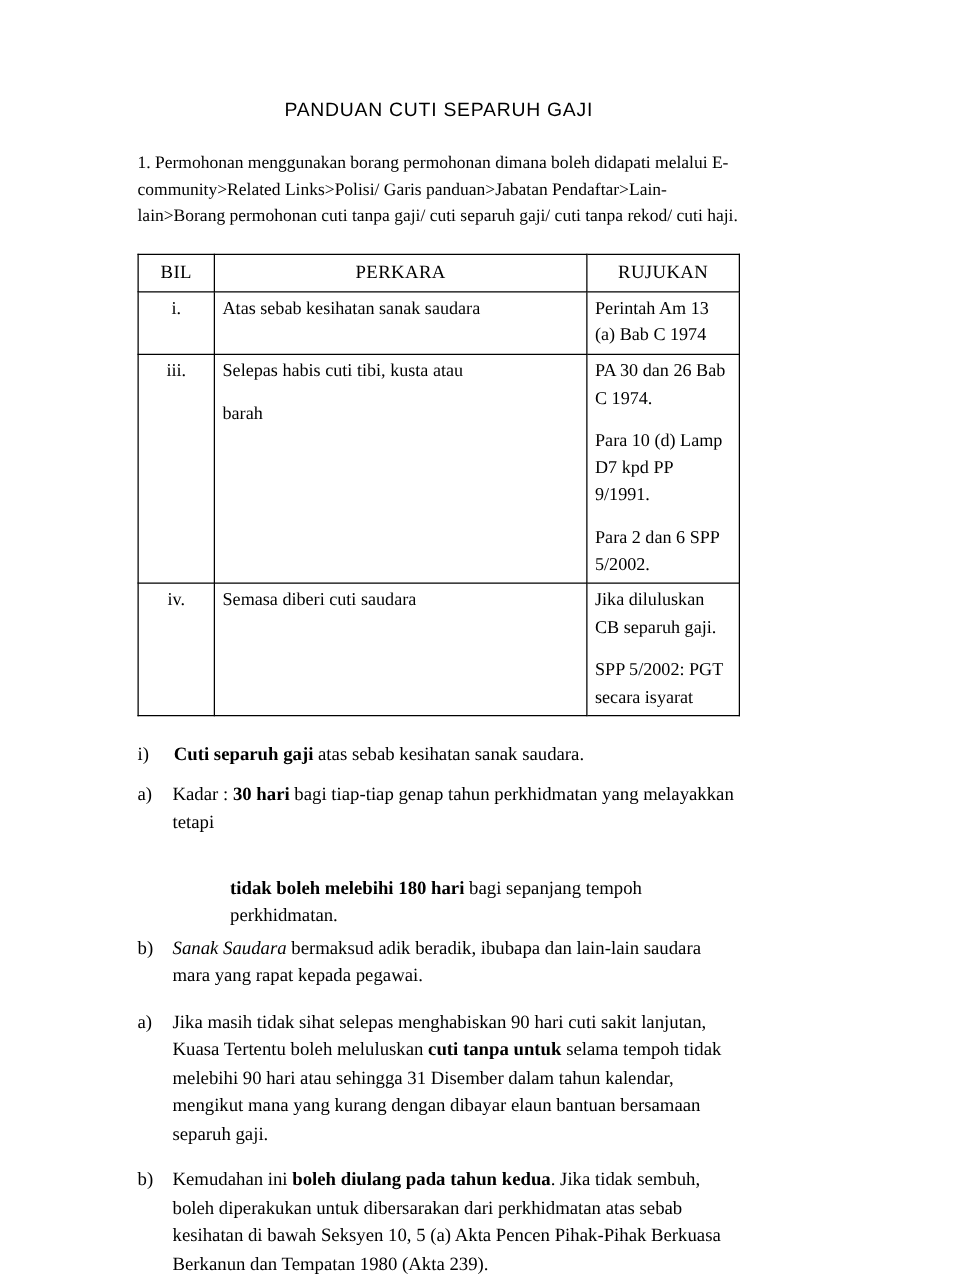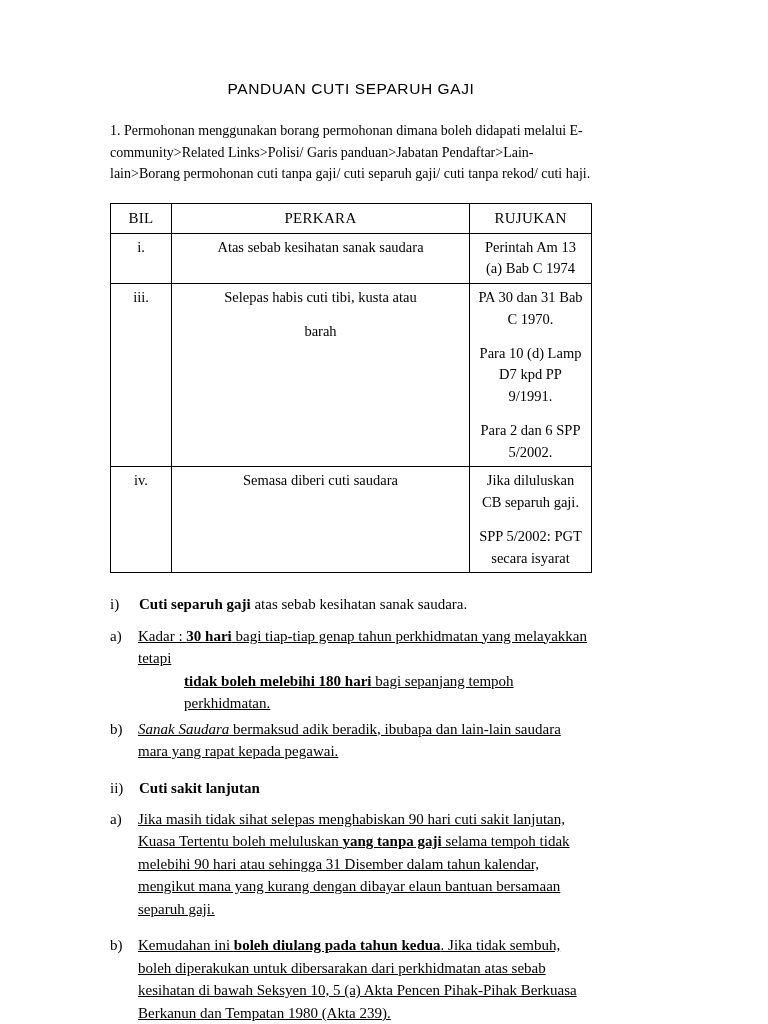--- a/index.html
+++ b/index.html
@@ -50,21 +50,21 @@
   }
   table.ref-table th {
     font-weight: normal;
     font-size: 15px;
     letter-spacing: 0.3px;
   }
   .col-bil { width: 48px; text-align: center; }
   .col-perkara { width: 285px; }
   .col-rujukan { width: auto; }
   td.num { text-align: center; }
-  .cell-line { display: block; text-align: center; }
+  .cell-line { display: block; }
   .cell-line + .cell-line { margin-top: 12px; }
   .sec {
     margin: 0 0 14px 0;
   }
   .sec-head {
     font-size: 15px;
     line-height: 1.55;
     margin: 0 0 8px 0;
     display: flex;
     gap: 7px;
@@ -75,22 +75,22 @@
   i { font-style: italic; }
   .sub-item {
     display: flex;
     gap: 8px;
     font-size: 15px;
     line-height: 1.5;
     margin-bottom: 6px;
     align-items: baseline;
   }
   .sub-marker { width: 20px; flex: none; }
-  .sub-body { flex: 1; text-decoration: underline; }
-  .indent-extra { padding-left: 46px; display: block; }
+  .sub-body { flex: 1; }
+  .indent-extra { padding-left: 46px; display: block; margin-top: 30px; }
   .spaced { margin-bottom: 14px; }
   .tight { margin-bottom: 3px; }
 </style>
 </head>
 <body>
 
 <div class="page">
 
   <h1 class="doc-title">PANDUAN CUTI SEPARUH GAJI</h1>
 
@@ -114,21 +114,21 @@
           <span class="cell-line">Perintah Am 13 (a) Bab C 1974</span>
         </td>
       </tr>
       <tr>
         <td class="num">iii.</td>
         <td>
           <span class="cell-line">Selepas habis cuti tibi, kusta atau</span>
           <span class="cell-line">barah</span>
         </td>
         <td>
-          <span class="cell-line">PA 30 dan 31 Bab C 1970.</span>
+          <span class="cell-line">PA 30 dan 26 Bab C 1974.</span>
           <span class="cell-line">Para 10 (d) Lamp D7 kpd PP 9/1991.</span>
           <span class="cell-line">Para 2 dan 6 SPP 5/2002.</span>
         </td>
       </tr>
       <tr>
         <td class="num">iv.</td>
         <td>
           <span class="cell-line">Semasa diberi cuti saudara</span>
         </td>
         <td>
@@ -150,28 +150,24 @@
         <span class="sub-body"><span>Kadar : </span><b>30 hari</b><span> bagi tiap-tiap genap tahun perkhidmatan yang melayakkan tetapi</span><span class="indent-extra"><b>tidak boleh melebihi 180 hari</b><span> bagi sepanjang tempoh perkhidmatan.</span></span></span>
       </div>
       <div class="sub-item">
         <span class="sub-marker">b)</span>
         <span class="sub-body"><i>Sanak Saudara</i><span> bermaksud adik beradik, ibubapa dan lain-lain saudara mara yang rapat kepada pegawai.</span></span>
       </div>
     </div>
   </div>
 
   <div class="sec">
-    <div class="sec-head">
-      <span class="sec-marker">ii)</span>
-      <span><b>Cuti sakit lanjutan</b><span></span></span>
-    </div>
     <div class="sub">
       <div class="sub-item spaced">
         <span class="sub-marker">a)</span>
-        <span class="sub-body"><span>Jika masih tidak sihat selepas menghabiskan 90 hari cuti sakit lanjutan, Kuasa Tertentu boleh meluluskan </span><b>yang tanpa gaji</b><span> selama tempoh tidak melebihi 90 hari atau sehingga 31 Disember dalam tahun kalendar, mengikut mana yang kurang dengan dibayar elaun bantuan bersamaan separuh gaji.</span></span>
+        <span class="sub-body"><span>Jika masih tidak sihat selepas menghabiskan 90 hari cuti sakit lanjutan, Kuasa Tertentu boleh meluluskan </span><b>cuti tanpa untuk</b><span> selama tempoh tidak melebihi 90 hari atau sehingga 31 Disember dalam tahun kalendar, mengikut mana yang kurang dengan dibayar elaun bantuan bersamaan separuh gaji.</span></span>
       </div>
       <div class="sub-item">
         <span class="sub-marker">b)</span>
         <span class="sub-body"><span>Kemudahan ini </span><b>boleh diulang pada tahun kedua</b><span>.  Jika tidak sembuh, boleh diperakukan untuk dibersarakan dari perkhidmatan atas sebab kesihatan di bawah Seksyen 10, 5 (a) Akta Pencen Pihak-Pihak Berkuasa Berkanun dan Tempatan 1980 (Akta 239).</span></span>
       </div>
     </div>
   </div>
 
   <div class="sec">
     <div class="sec-head">

